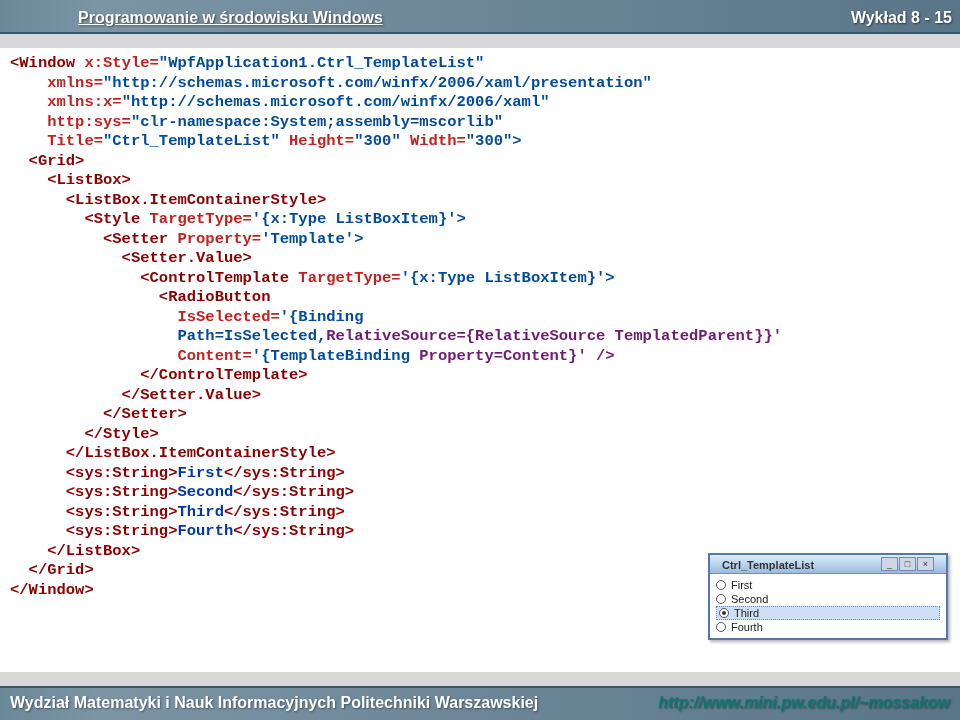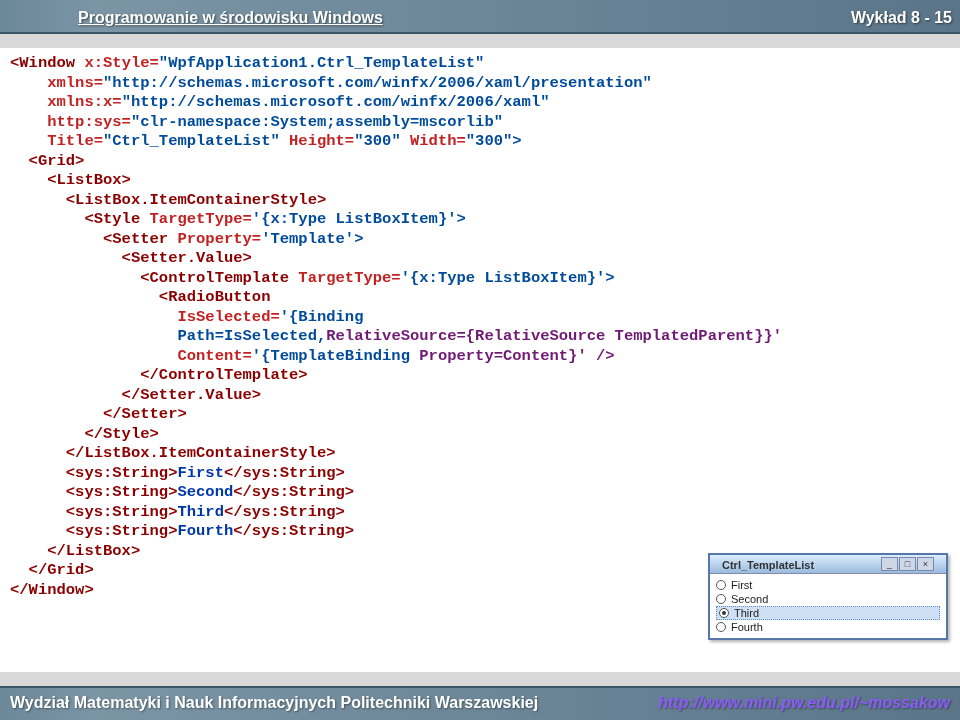--- a/index.html
+++ b/index.html
@@ -58,21 +58,21 @@
     position: absolute;
     bottom: 8px; left: 10px;
     color: #fff;
     font-weight: bold;
     font-size: 16px;
     text-shadow: 1px 1px 2px rgba(0,0,0,0.4);
   }
   .footer-right {
     position: absolute;
     bottom: 8px; right: 10px;
-    color: #8b5cf6;
+    color: #0f766e;
     font-weight: bold;
     font-size: 16px;
     font-style: italic;
     text-shadow: 1px 1px 2px rgba(0,0,0,0.4);
   }
   .code-area {
     position: absolute;
     top: 54px;
     left: 10px;
     right: 10px;

